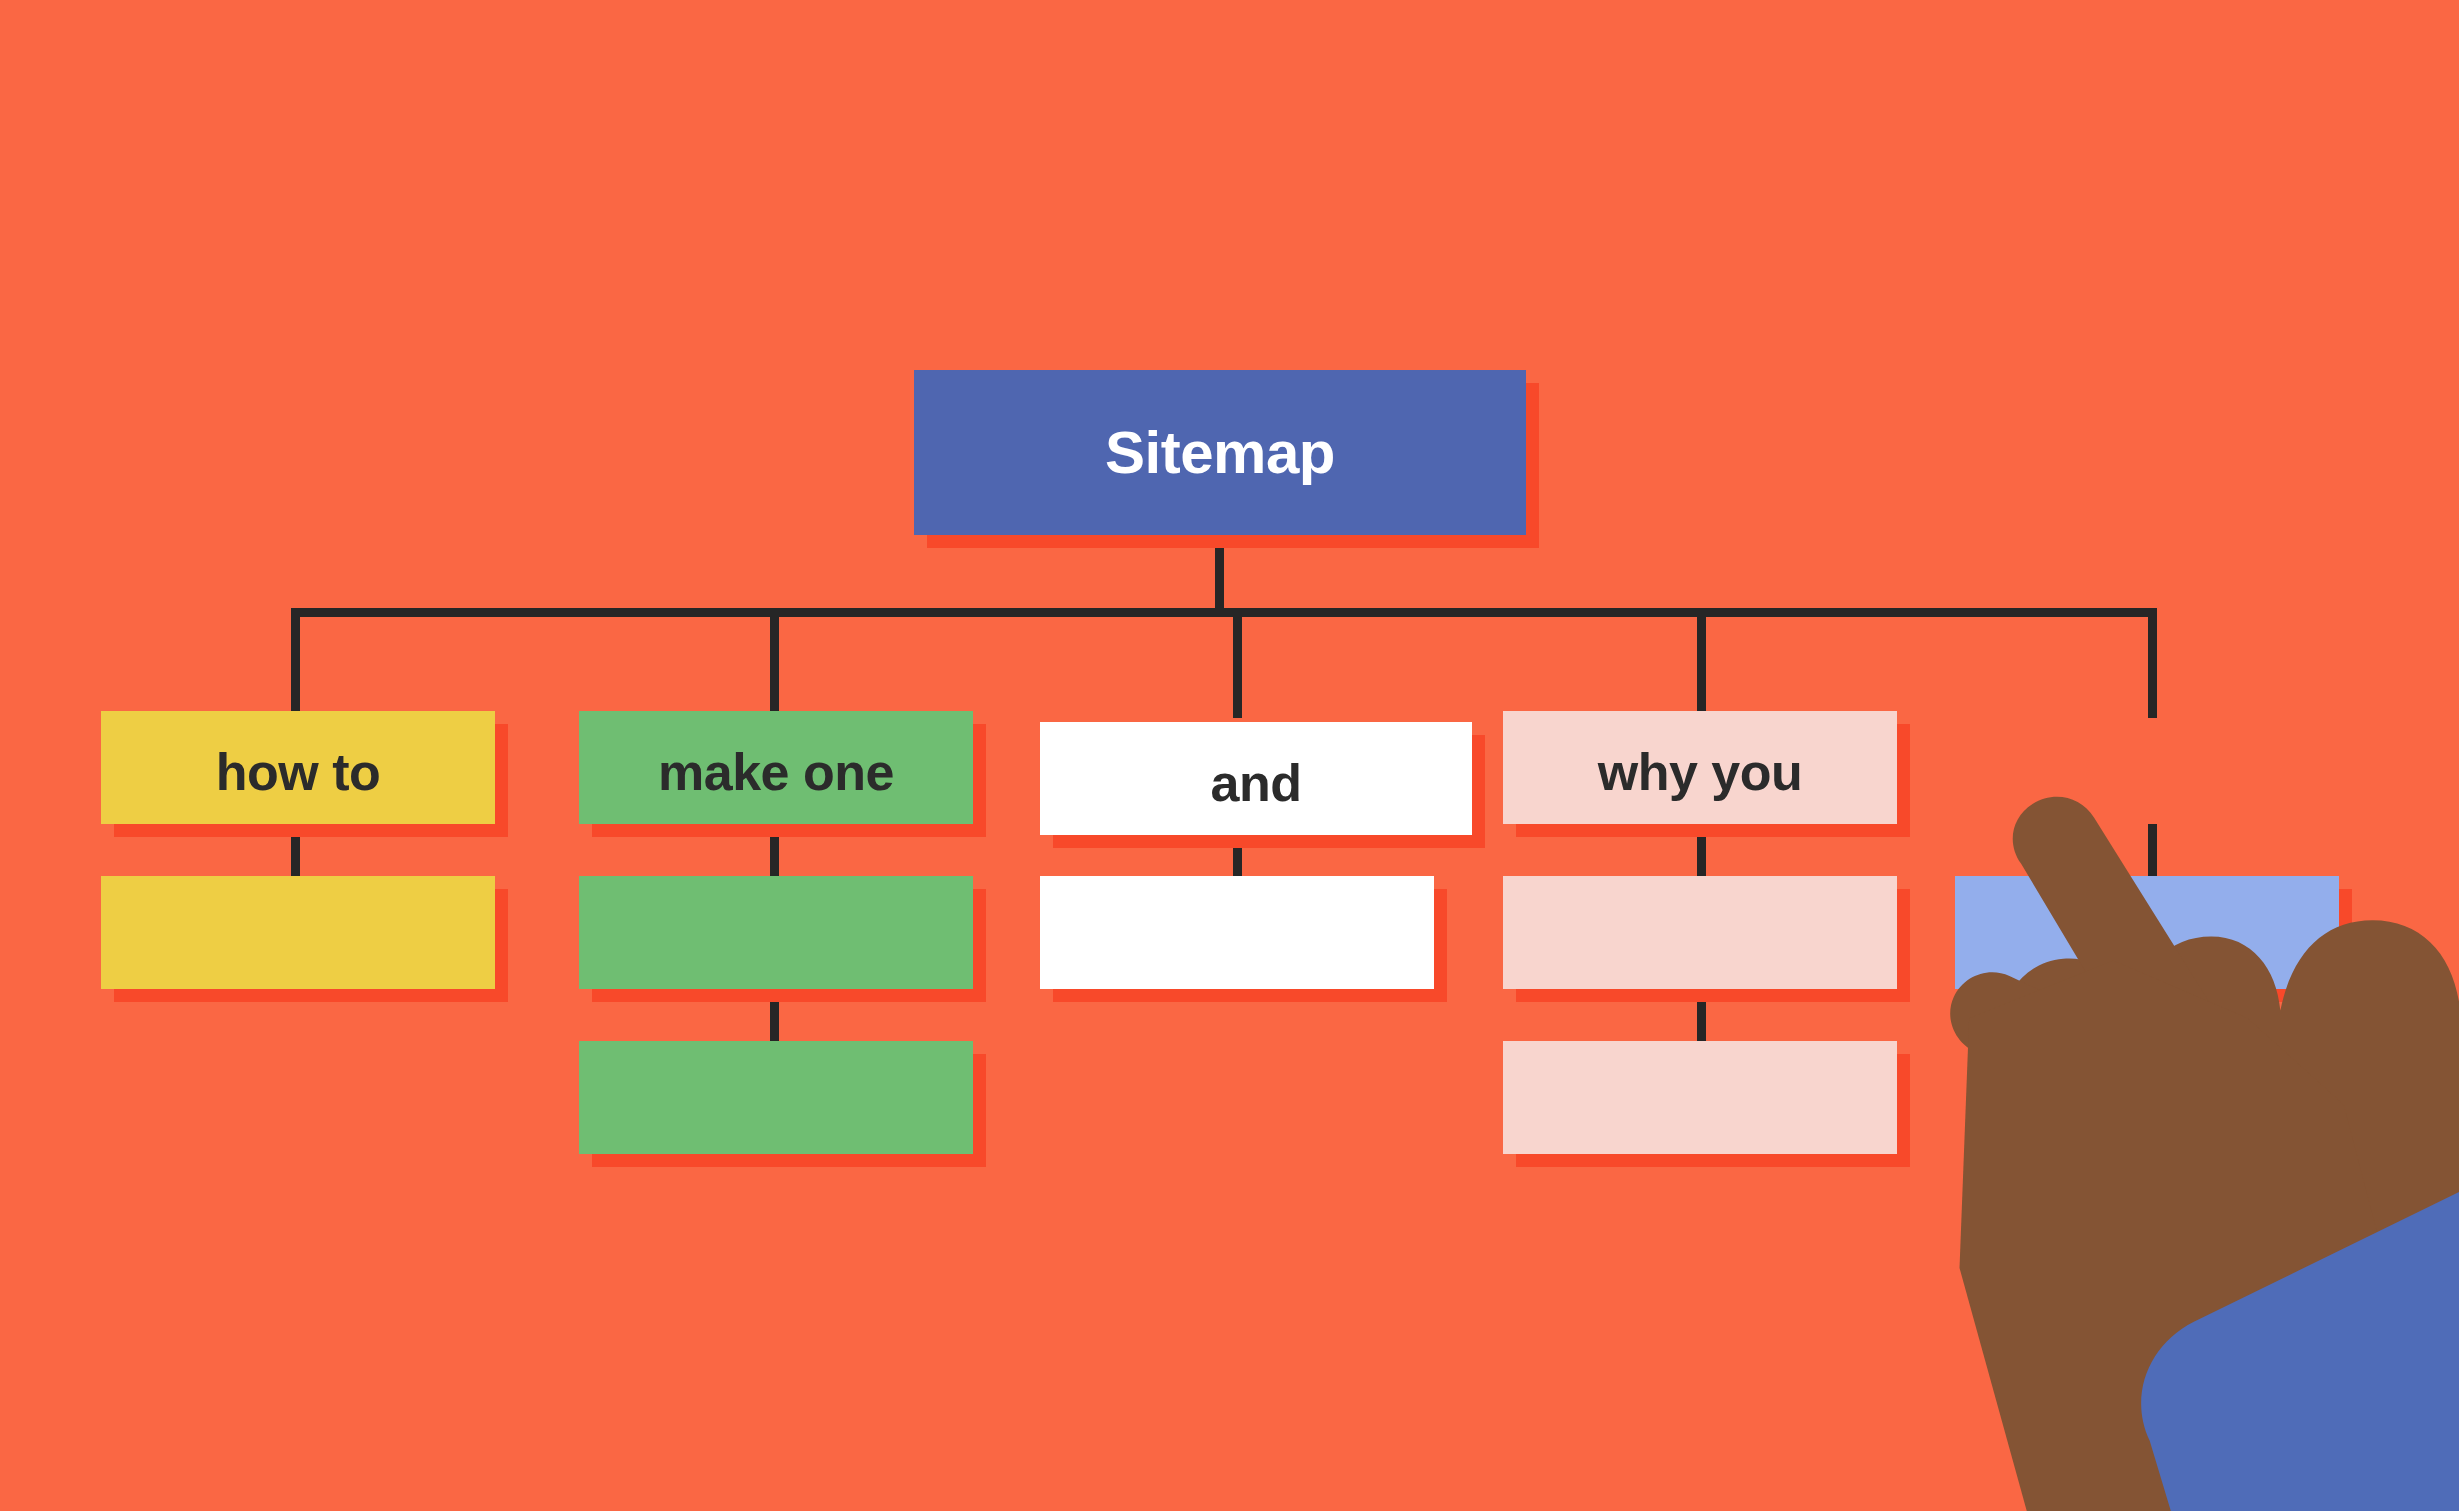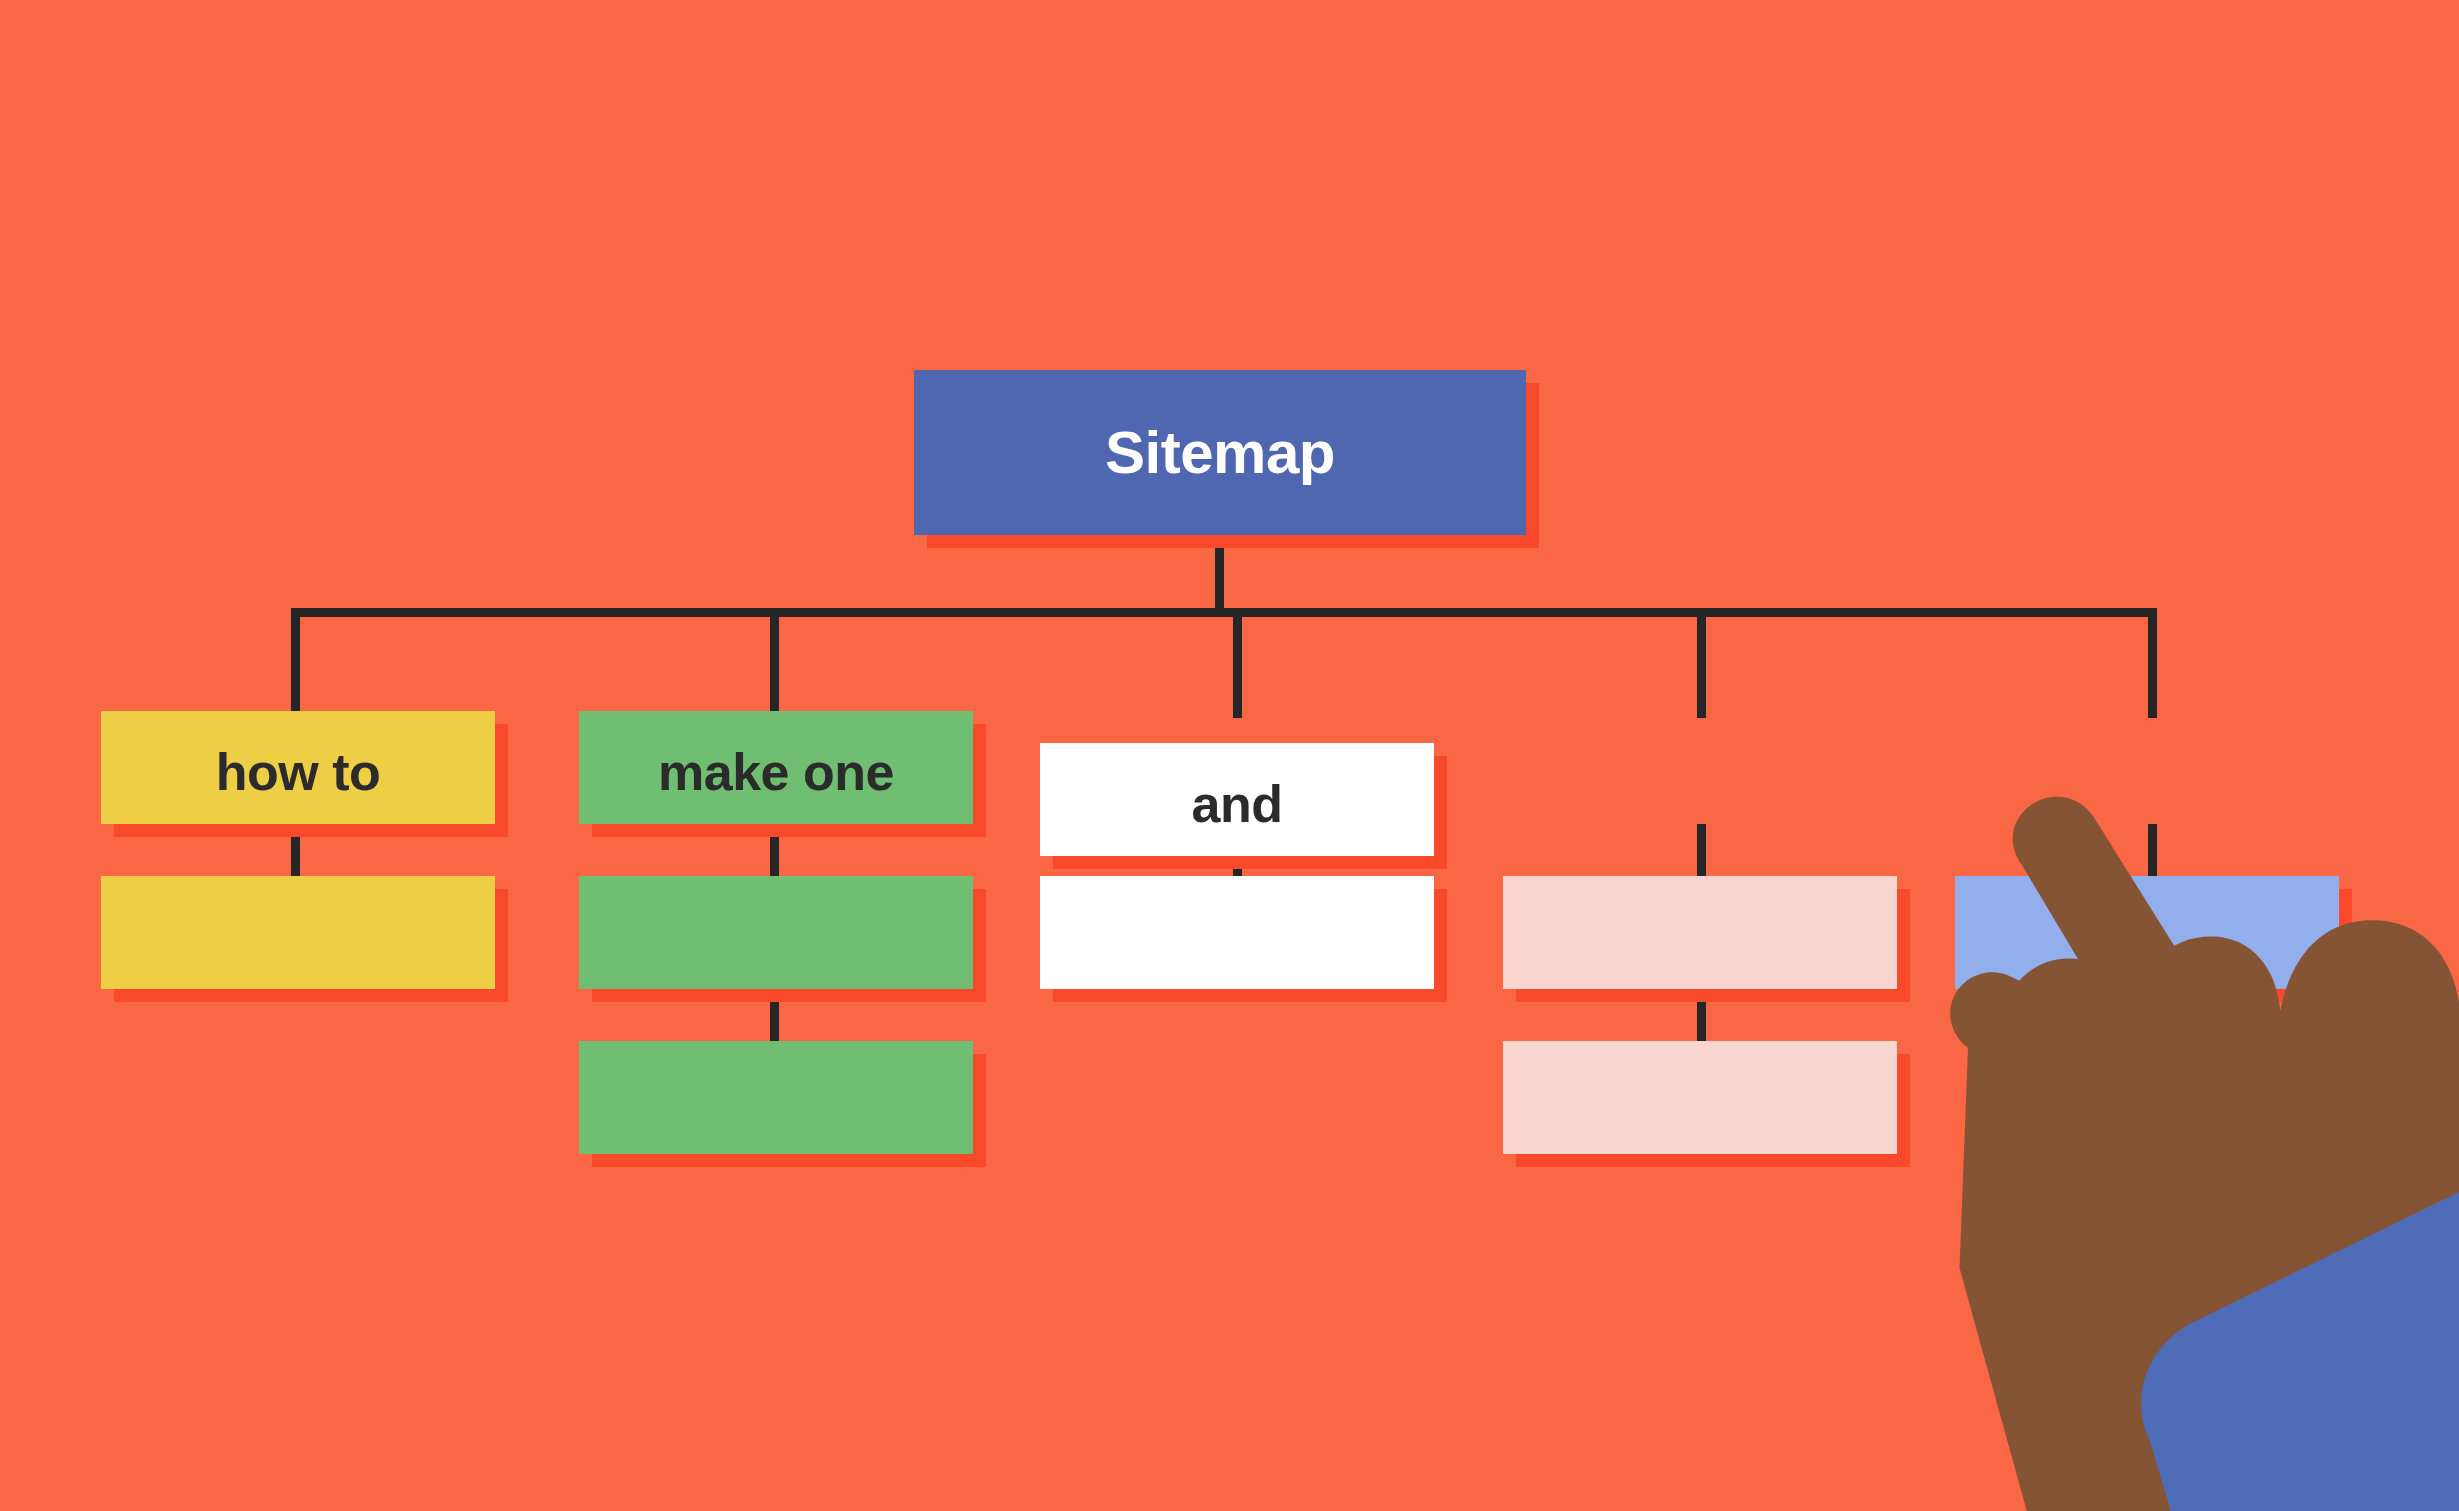--- a/index.html
+++ b/index.html
@@ -155,30 +155,35 @@
   </div>
   <div class="node blank-node" style="left:579px; top:876px; width:394px;">
     <div class="shadow" style="background:#f8492a;"></div>
     <div class="face" style="background:#6fbe72;"></div>
   </div>
   <div class="node blank-node" style="left:579px; top:1041px; width:394px;">
     <div class="shadow" style="background:#f8492a;"></div>
     <div class="face" style="background:#6fbe72;"></div>
   </div>
 
-  <div class="node child-node" style="left:1040px; top:743px; width:394px;">
+  <div class="node child-node" style="left:1040px; top:722px; width:432px;">
     <div class="shadow" style="background:#f8492a;"></div>
     <div class="face" style="background:#ffffff;"></div>
     <span class="label">and</span>
   </div>
   <div class="node blank-node" style="left:1040px; top:876px; width:394px;">
     <div class="shadow" style="background:#f8492a;"></div>
     <div class="face" style="background:#ffffff;"></div>
   </div>
 
+  <div class="node child-node" style="left:1503px; top:711px; width:394px;">
+    <div class="shadow" style="background:#f8492a;"></div>
+    <div class="face" style="background:#f8d5ce;"></div>
+    <span class="label">why you</span>
+  </div>
   <div class="node blank-node" style="left:1503px; top:876px; width:394px;">
     <div class="shadow" style="background:#f8492a;"></div>
     <div class="face" style="background:#f8d5ce;"></div>
   </div>
   <div class="node blank-node" style="left:1503px; top:1041px; width:394px;">
     <div class="shadow" style="background:#f8492a;"></div>
     <div class="face" style="background:#f8d5ce;"></div>
   </div>
 
   <div class="node blank-node" style="left:1955px; top:876px; width:384px;">

